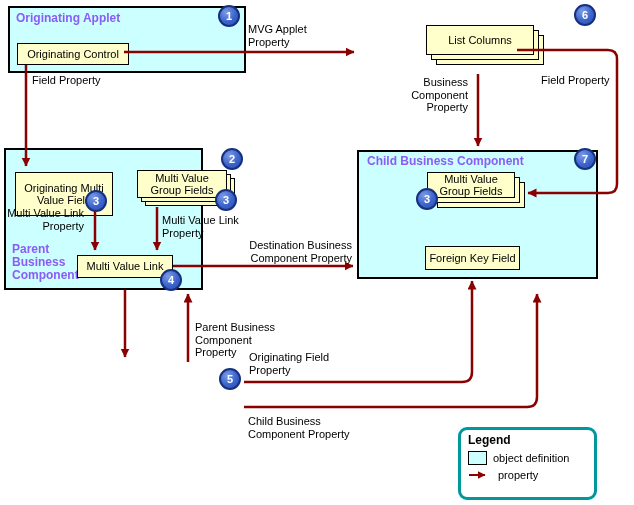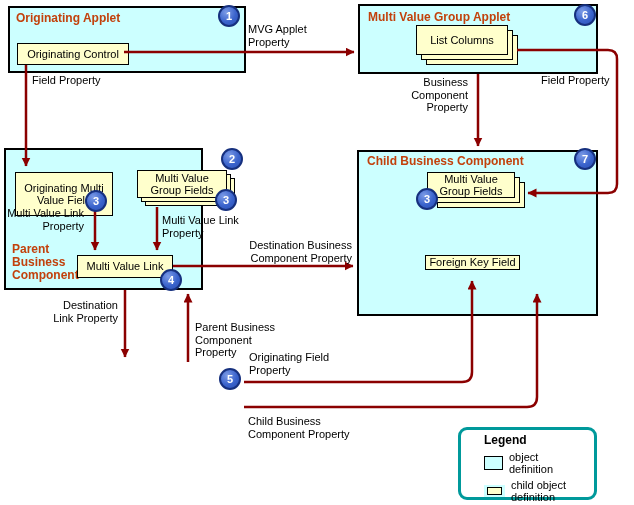--- a/index.html
+++ b/index.html
@@ -1,68 +1,65 @@
 <!DOCTYPE html>
 <html><head>
 <meta charset="utf-8">
 <style>
   html,body{margin:0;padding:0;background:#fff;}
   .stage{position:relative;width:634px;height:505px;background:#ffffff;
          font-family:"Liberation Sans",sans-serif;overflow:hidden;}
   .bigbox{position:absolute;background:#ccffff;border:2px solid #000;box-sizing:border-box;z-index:1;}
   .boxtitle{position:absolute;font-weight:bold;font-size:12px;line-height:13px;
-            color:#c2410c;white-space:pre-line;z-index:2;}
+            color:#8b5cf6;white-space:pre-line;z-index:2;}
   .node{position:absolute;background:#ffffcc;border:1.5px solid #000;box-sizing:border-box;
         display:flex;align-items:center;justify-content:center;text-align:center;
         font-size:11px;line-height:12.5px;color:#000;white-space:pre-line;z-index:3;}
   .stacknode{position:absolute;z-index:3;}
   .sheet{position:absolute;background:#ffffcc;border:1.5px solid #000;box-sizing:border-box;}
   .stacknode .node{left:0;top:0;width:100%;height:100%;}
   svg.connectors{position:absolute;left:0;top:0;z-index:4;}
   .lbl{position:absolute;font-size:11px;line-height:12.5px;color:#000;white-space:pre-line;z-index:5;}
   .lbl.right{text-align:right;}
   .badge{position:absolute;width:18px;height:18px;border:2px solid #16307e;border-radius:50%;
          background:radial-gradient(circle at 35% 30%,#7d9ce6 0%,#3a63cc 55%,#2b50b4 100%);
          color:#fff;font-size:11px;font-weight:bold;text-align:center;line-height:18px;z-index:6;}
   .legend{position:absolute;left:458px;top:427px;width:139px;height:73px;border:3px solid #00999b;
-          border-radius:9px;background:#fff;box-sizing:border-box;padding:3px 23px;z-index:5;}
+          border-radius:9px;background:#fff;box-sizing:border-box;padding:3px 7px;z-index:5;}
   .legend-title{font-size:12px;font-weight:bold;color:#000;line-height:14px;}
   .legend-row{display:flex;align-items:center;gap:6px;margin-top:4px;font-size:11px;line-height:12px;color:#000;}
   .sw-obj{width:19px;height:14px;background:#ccffff;border:1px solid #000;box-sizing:border-box;flex:none;}
   .sw-child-wrap{width:21px;height:12px;background:#ccffff;display:flex;align-items:center;justify-content:center;flex:none;}
   .sw-child{width:15px;height:8px;background:#ffffcc;border:1px solid #000;box-sizing:border-box;}
   .sw-arrow{flex:none;display:block;}
 </style>
 </head>
 <body>
 
 <div class="stage">
 
   <div class="bigbox" style="left:8px;top:6px;width:238px;height:67px">
     <div class="boxtitle" style="left:6px;top:4px">Originating Applet</div>
   </div>
 
-  <div class="bigbox" style="left:358px;top:4px;width:240px;height:70px">
-    <div class="boxtitle" style="left:8px;top:5px">Multi Value Group Applet</div>
-  </div>
 
   <div class="bigbox" style="left:4px;top:148px;width:199px;height:142px">
     <div class="boxtitle" style="left:6px;top:93px">Parent
 Business
 Component</div>
   </div>
 
-  <div class="bigbox" style="left:357px;top:150px;width:241px;height:166px">
+  <div class="bigbox" style="left:357px;top:150px;width:241px;height:129px">
     <div class="boxtitle" style="left:8px;top:3px">Child Business Component</div>
   </div>
 
 
   <div class="node" style="left:17px;top:43px;width:112px;height:22px">Originating Control</div>
 
-  <div class="stacknode" style="left:416px;top:25px;width:92px;height:30px">
+  <div class="stacknode" style="left:426px;top:25px;width:108px;height:30px">
     <div class="sheet" style="left:10px;top:10px;width:100%;height:100%"></div>
     <div class="sheet" style="left:5px;top:5px;width:100%;height:100%"></div>
     <div class="node">List Columns</div>
   </div>
 
   <div class="node" style="left:15px;top:172px;width:98px;height:44px">Originating Multi
 Value Field</div>
 
   <div class="stacknode" style="left:137px;top:170px;width:90px;height:28px">
     <div class="sheet" style="left:8px;top:8px;width:100%;height:100%"></div>
@@ -73,21 +70,21 @@
 
   <div class="node" style="left:77px;top:255px;width:96px;height:23px">Multi Value Link</div>
 
   <div class="stacknode" style="left:427px;top:172px;width:88px;height:26px">
     <div class="sheet" style="left:10px;top:10px;width:100%;height:100%"></div>
     <div class="sheet" style="left:5px;top:5px;width:100%;height:100%"></div>
     <div class="node">Multi Value
 Group Fields</div>
   </div>
 
-  <div class="node" style="left:425px;top:255px;width:95px;height:15px">Foreign Key Field</div>
+  <div class="node" style="left:425px;top:246px;width:95px;height:24px">Foreign Key Field</div>
 
   <svg class="connectors" width="634" height="505" viewBox="0 0 634 505">
     <defs>
       <marker id="ah" markerUnits="userSpaceOnUse" markerWidth="10" markerHeight="10" refX="8.5" refY="4.5" orient="auto">
         <path d="M0,0 L9,4.5 L0,9 Z" fill="#8b0000"></path>
       </marker>
     </defs>
     <g fill="none" stroke="#8b0000" stroke-width="2.5">
       <path d="M124 52 H354" marker-end="url(#ah)"></path>
       <path d="M26 65 V166" marker-end="url(#ah)"></path>
@@ -119,41 +116,33 @@
   <div class="lbl right" style="left:380px;top:76px;width:88px">Business
 Component
 Property</div>
   <div class="lbl" style="left:541px;top:74px">Field Property</div>
   <div class="lbl right" style="left:240px;top:239px;width:112px">Destination Business
 Component Property</div>
   <div class="lbl right" style="left:2px;top:207px;width:82px">Multi Value Link
 Property</div>
   <div class="lbl" style="left:162px;top:214px">Multi Value Link
 Property</div>
-  <div class="lbl right" style="left:36px;top:299px;width:82px">Destination
-Link Property</div>
   <div class="lbl" style="left:195px;top:321px">Parent Business
 Component
 Property</div>
   <div class="lbl" style="left:249px;top:351px">Originating Field
 Property</div>
   <div class="lbl" style="left:248px;top:415px">Child Business
 Component Property</div>
 
   <div class="legend">
     <div class="legend-title">Legend</div>
     <div class="legend-row">
       <span class="sw-obj"></span>
       <span>object definition</span>
-    </div>
-    <div class="legend-row">
-      <span class="sw-child-wrap">
-          <span class="sw-child"></span>
-        </span>
-      <span>child object definition</span>
     </div>
     <div class="legend-row">
       <svg class="sw-arrow" width="24" height="10" viewBox="0 0 24 10">
         <defs>
           <marker id="ah2" markerUnits="userSpaceOnUse" markerWidth="9" markerHeight="9" refX="7.5" refY="4" orient="auto">
             <path d="M0,0 L8,4 L0,8 Z" fill="#8b0000"></path>
           </marker>
         </defs>
         <line x1="1" y1="5" x2="17" y2="5" stroke="#8b0000" stroke-width="2" marker-end="url(#ah2)"></line>
       </svg>

